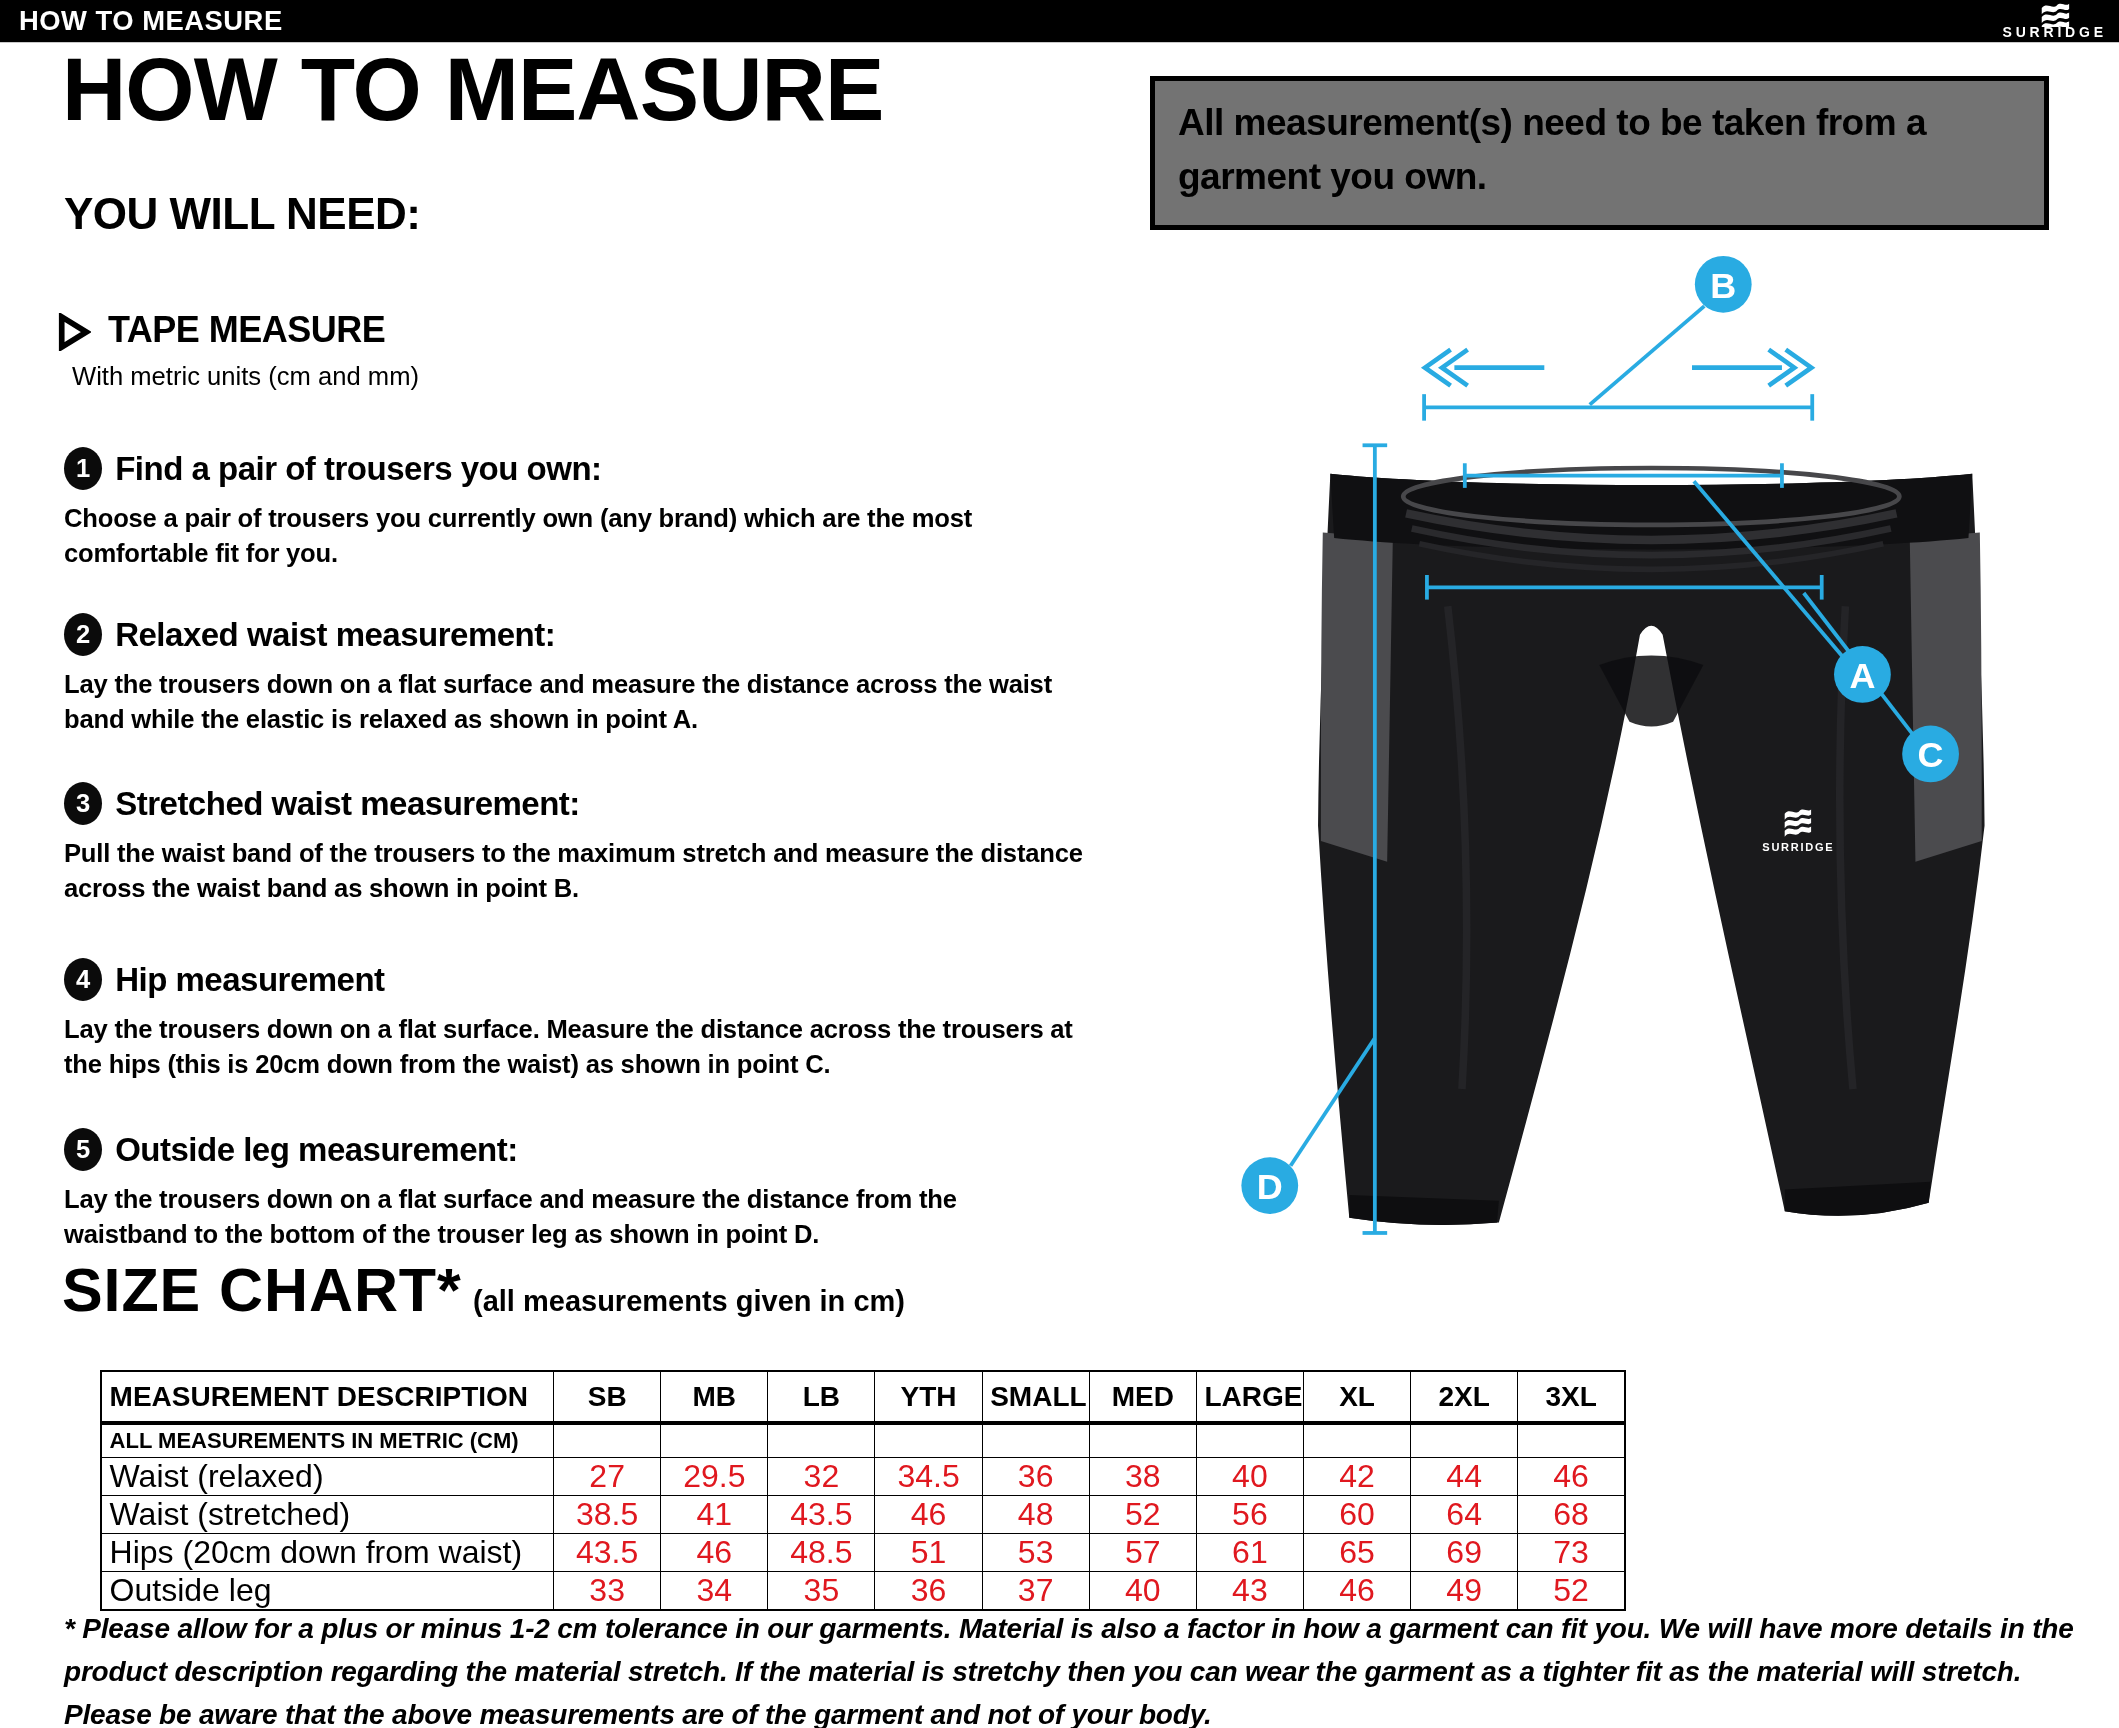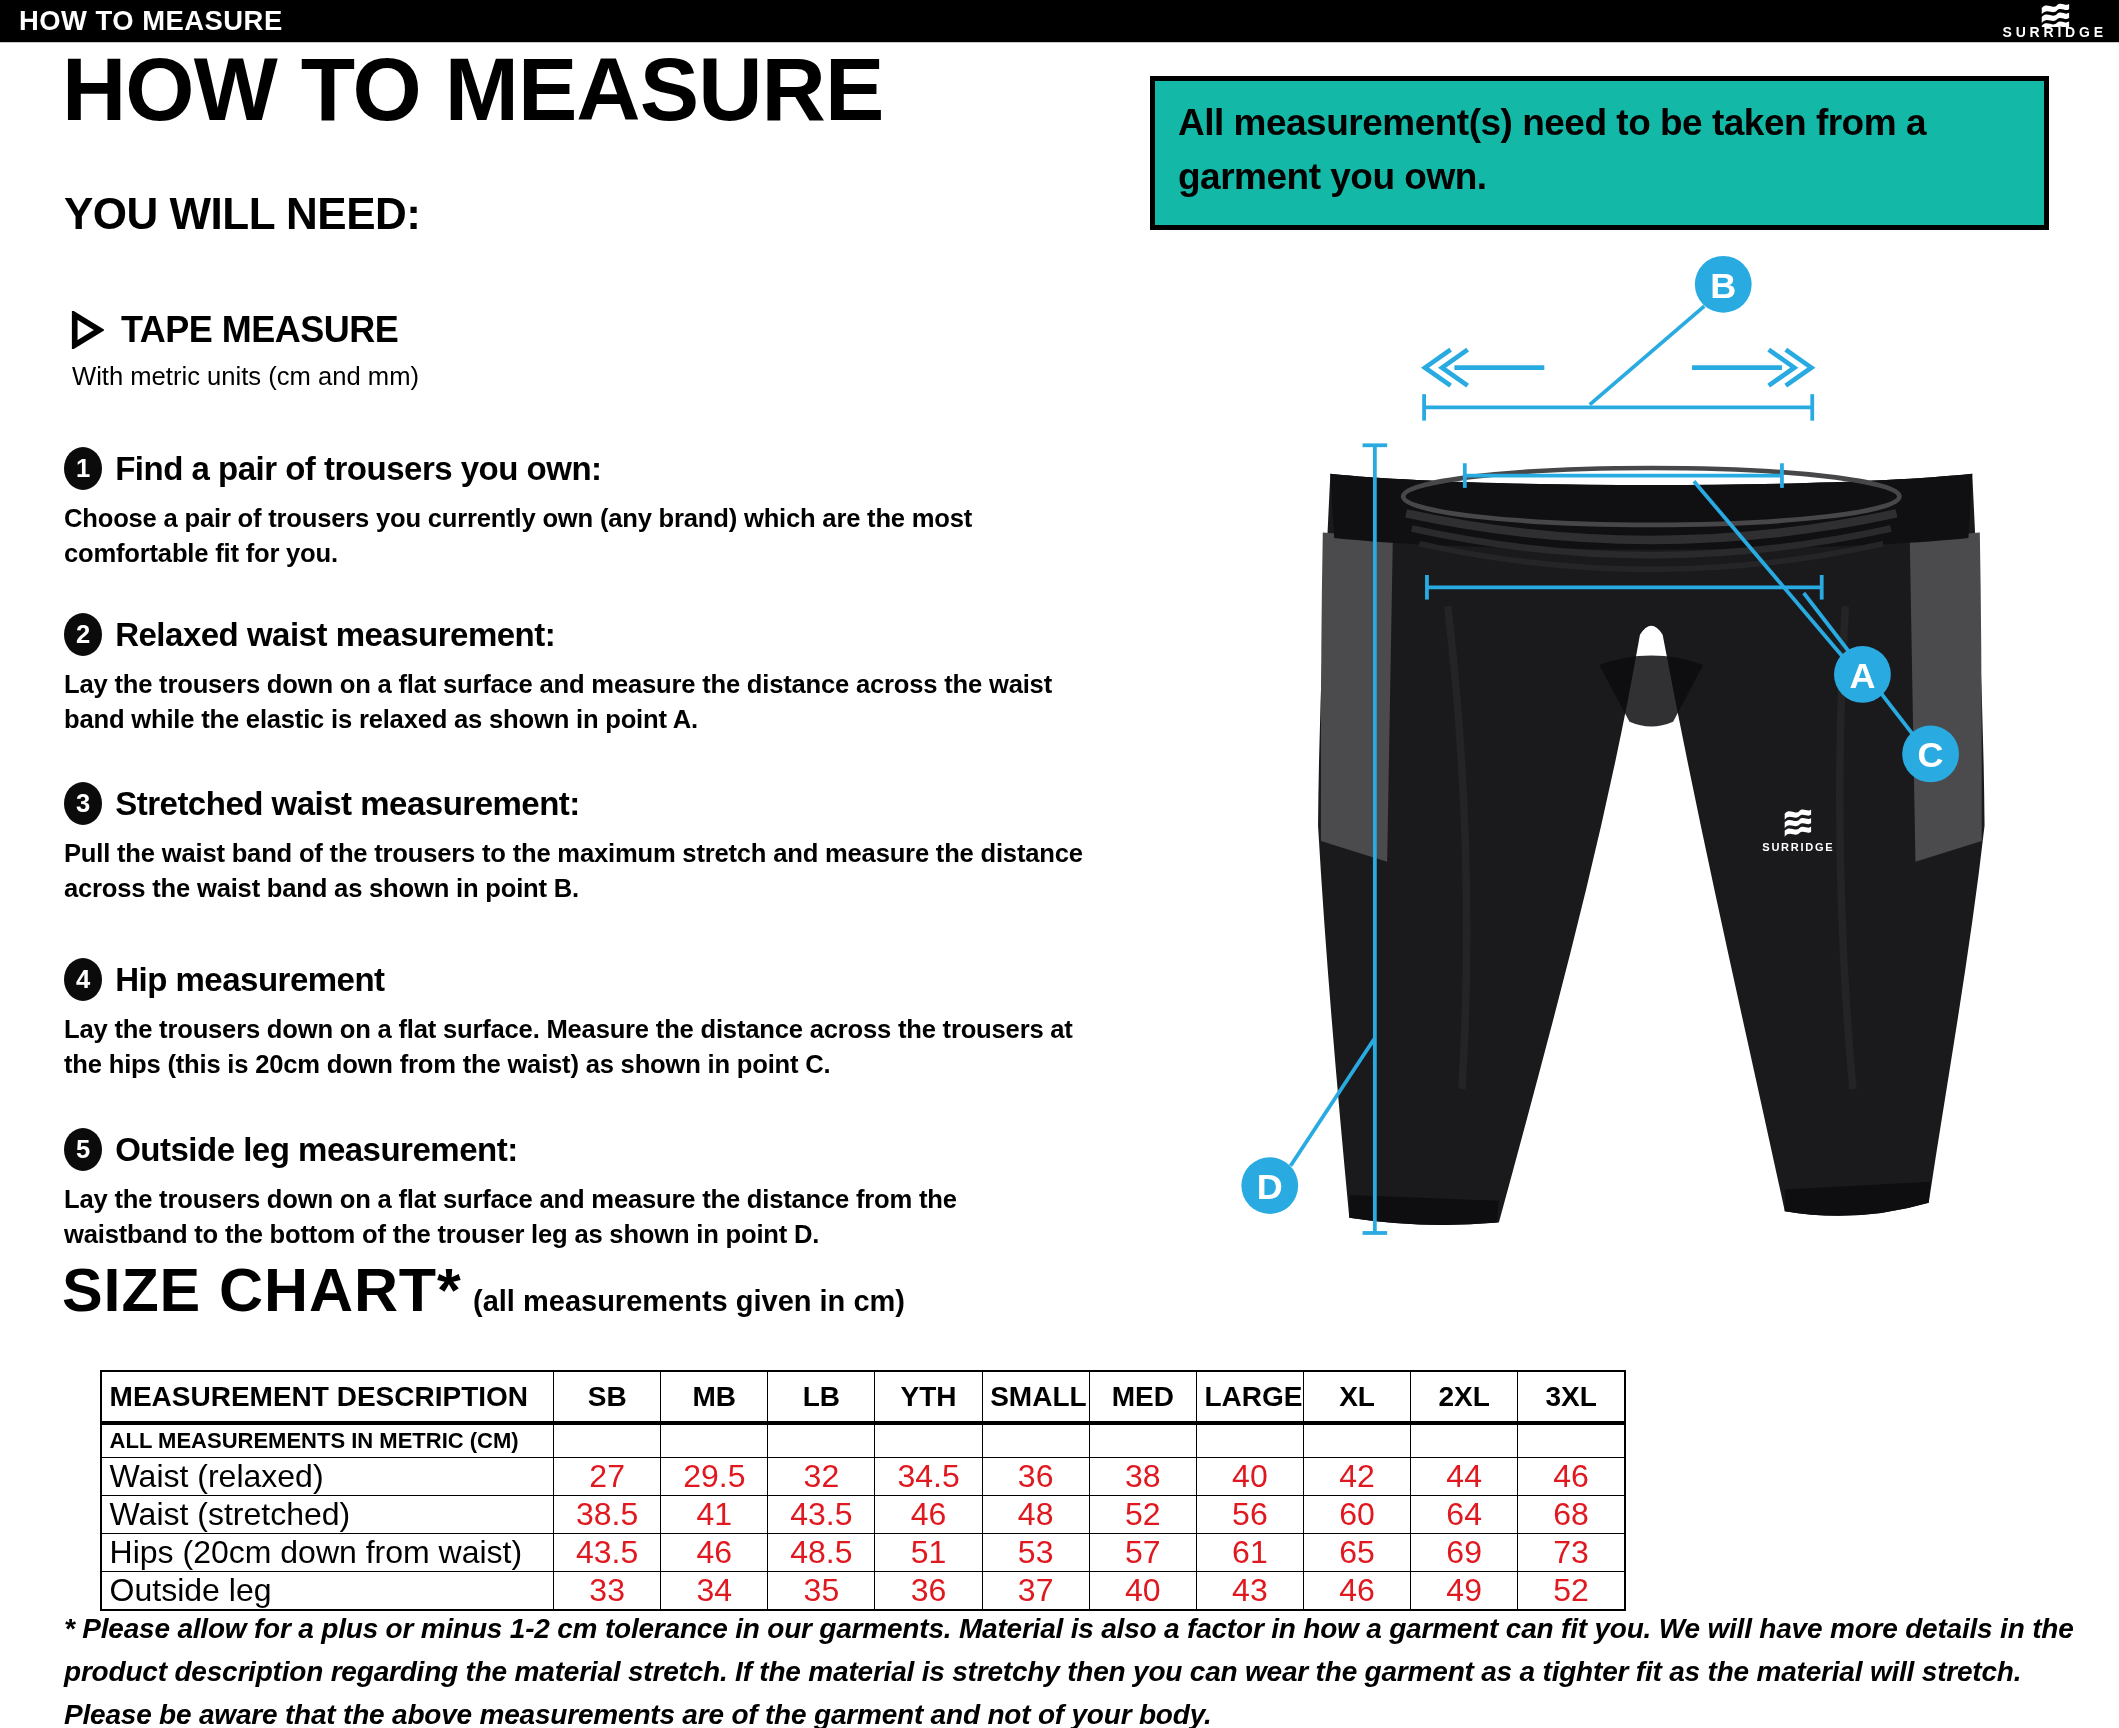--- a/index.html
+++ b/index.html
@@ -10,21 +10,21 @@
   .topbar{position:absolute;left:0;top:0;width:2120px;height:42px;background:#000;
           border-bottom:1.9px solid #c9c9c9;display:flex;align-items:center;}
   .topbar-title{color:#fff;font-size:27.4px;font-weight:bold;letter-spacing:0.5px;margin-left:19px;}
   .topbar-logo{position:absolute;right:13.2px;top:0.9px;height:40px;display:flex;flex-direction:column;align-items:center;}
   .topbar-logo .brand-text{color:#fff;font-size:14px;font-weight:bold;letter-spacing:3.8px;line-height:11.4px;}
 
   
   .main-heading{position:absolute;left:62px;top:45px;font-size:89px;font-weight:bold;letter-spacing:-0.9px;line-height:1;}
   .ywn-heading{position:absolute;left:64px;top:189px;font-size:44px;font-weight:bold;letter-spacing:-0.5px;text-align:right;}
 
-  .tape-item{position:absolute;left:70px;top:309px;display:flex;align-items:center;}
+  .tape-item{position:absolute;left:57px;top:309px;display:flex;align-items:flex-end;}
   .tape-label{font-size:36px;font-weight:bold;margin-left:17px;letter-spacing:-0.5px;}
   .tape-detail{position:absolute;left:72px;top:362px;font-size:25.6px;font-weight:normal;}
 
   .step{position:absolute;left:64px;}
   .step-head{display:flex;align-items:center;}
   .step-badge{width:38px;height:43px;background:#0b0b0b;border-radius:50%;color:#fff;
               display:flex;align-items:center;justify-content:center;font-size:25.6px;font-weight:bold;flex:0 0 auto;}
   .step-title{font-size:33px;font-weight:bold;margin-left:13.2px;letter-spacing:-0.5px;}
   .step-body{margin-top:11.4px;font-size:25.6px;font-weight:bold;line-height:35px;width:1041px;letter-spacing:-0.2px;}
   .w1080{width:1022px;}
@@ -42,21 +42,21 @@
   table.sizes tr.noteRow td{height:32px;font-size:22px;font-weight:bold;text-align:left;}
   table.sizes td{height:36px;font-size:32px;font-weight:normal;}
   table.sizes td.lbl{text-align:left;}
   table.sizes td.val{text-align:center;color:#e0181f;}
 
   .footnote{position:absolute;left:64px;top:1607px;width:2016px;
             font-size:28px;font-weight:bold;font-style:italic;line-height:43px;letter-spacing:-0.2px;}
 
   
   .note-box{position:absolute;left:1150px;top:76px;width:899px;height:154px;box-sizing:border-box;
-            border:5.7px solid #000;background:#14b8a6;padding:15px 23px;}
+            border:5.7px solid #000;background:#737373;padding:15px 23px;}
   .note-text{font-size:37px;font-weight:bold;line-height:54px;letter-spacing:-0.5px;}
 
   .pants-figure{position:absolute;left:1211px;top:237px;width:909px;height:1013px;}
 </style>
 </head>
 <body>
 
 <div id="canvas">
 
   <div class="topbar">

